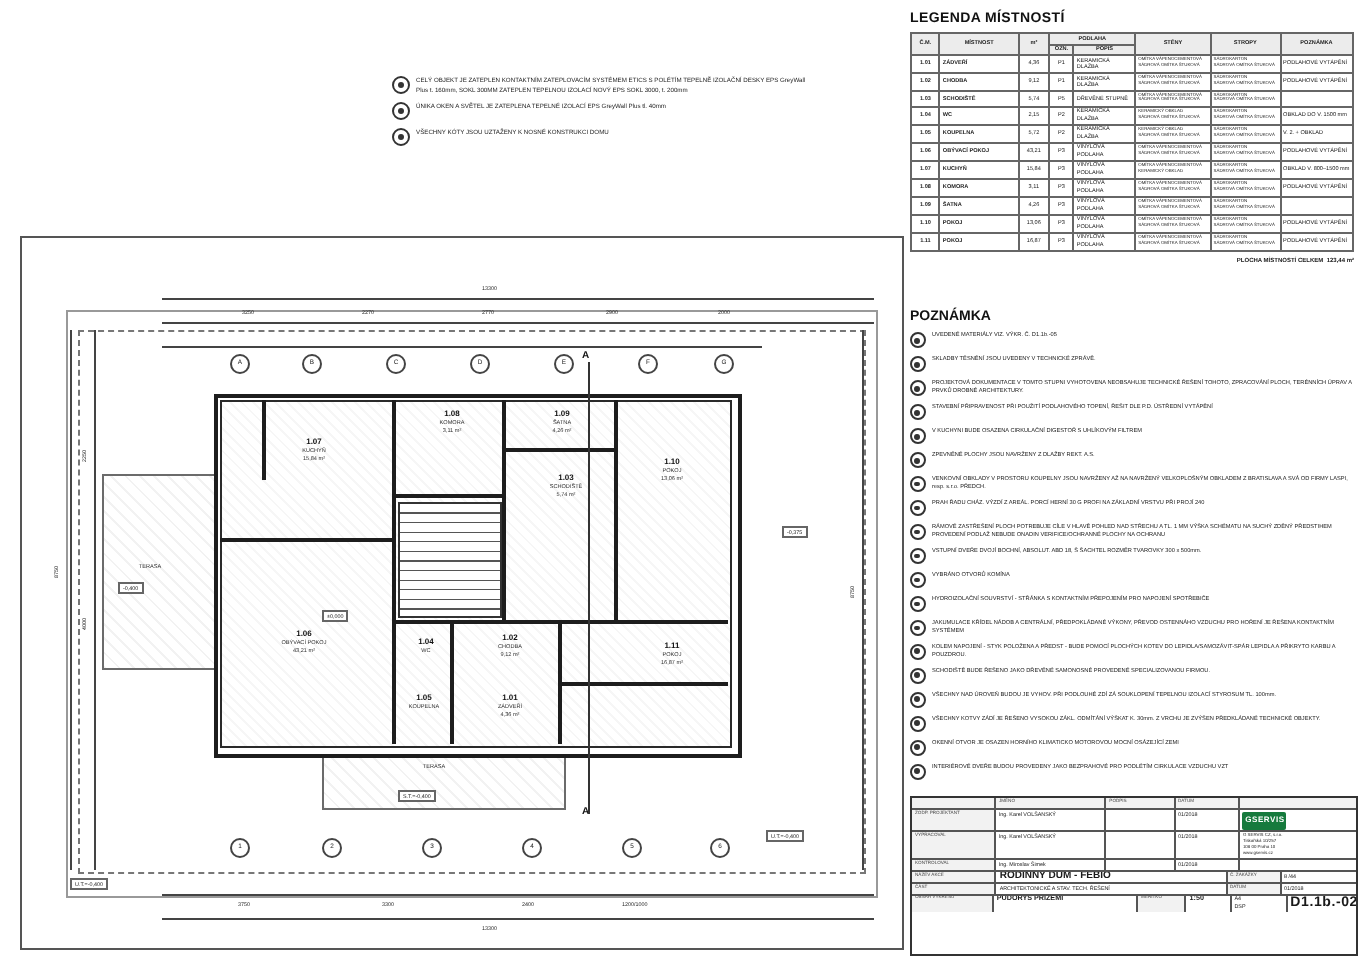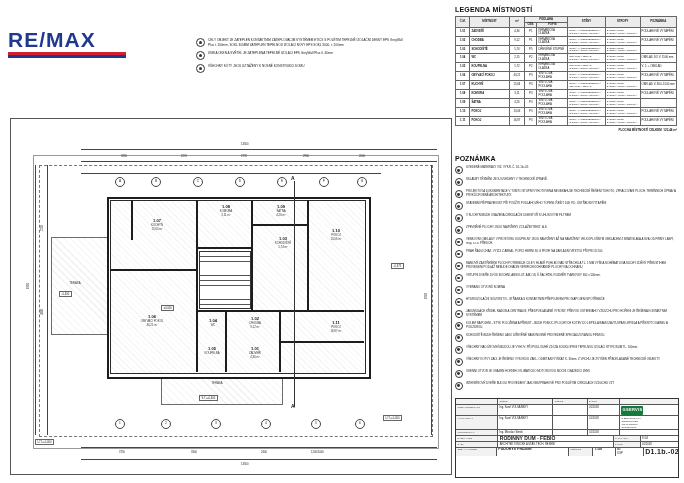--- a/index.html
+++ b/index.html
@@ -75,25 +75,20 @@
   .gservis{display:flex;align-items:center;gap:2px;}
   .gs-logo{width:22px;height:9px;background:#167a3d;color:#fff;font-size:4px;font-weight:bold;
            display:flex;align-items:center;justify-content:center;letter-spacing:0.3px;border-radius:1px;}
   .code{font-weight:bold;font-size:7px;letter-spacing:0.3px;}
 </style>
 </head>
 <body>
 
 <div id="sheet">
 
-  <div class="logo">
-    <div class="rm">RE/MAX</div>
-    <div class="bar"></div>
-    <div class="bar2"></div>
-  </div>
 
   <div class="topnotes">
     <div class="nrow">
       <div class="bullet">
           <i></i>
         </div>
       <div class="ntxt">CELÝ OBJEKT JE ZATEPLEN KONTAKTNÍM ZATEPLOVACÍM SYSTÉMEM ETICS S POLÉTÍM TEPELNĚ IZOLAČNÍ DESKY EPS GreyWall Plus t. 160mm, SOKL 300MM ZATEPLEN TEPELNOU IZOLACÍ NOVÝ EPS SOKL 3000, t. 200mm</div>
     </div>
     <div class="nrow">
       <div class="bullet">

